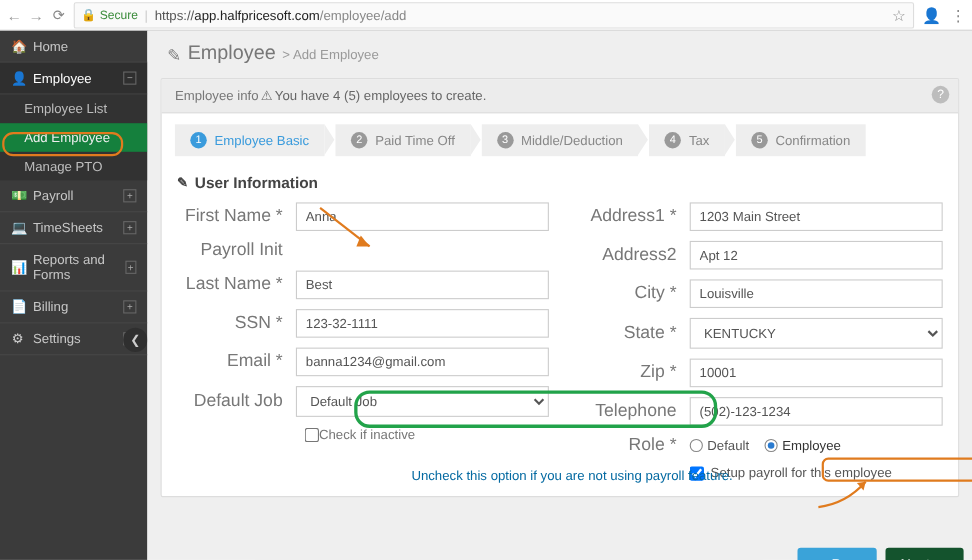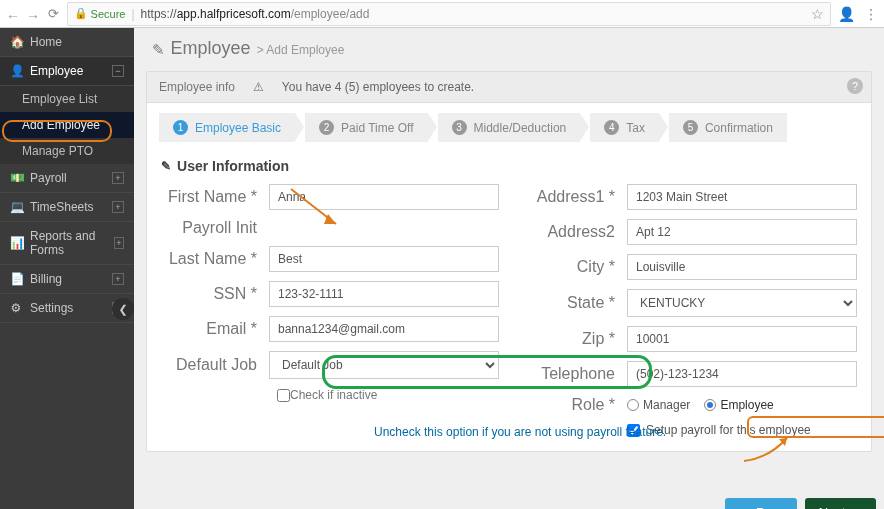--- a/index.html
+++ b/index.html
@@ -18,34 +18,34 @@
 
   .app { display: flex; height: 481px; }
 
   .sidebar { width: 134px; background: #3b3b3b; color: #c7c7c7; font-size: 12px; display: flex; flex-direction: column; position: relative; }
   .side-item { display: flex; align-items: center; padding: 7px 10px; border-bottom: 1px solid #474747; cursor: pointer; justify-content: space-between; }
   .side-item.main > .lbl { display: flex; align-items: center; gap: 8px; }
   .side-item.main .icon { width: 12px; text-align: center; color: #ccc; }
   .side-item.active { background: #2f2f2f; color: #fff; }
   .side-sub { background: #323232; }
   .side-sub .sub-item { padding: 6px 10px 6px 22px; cursor: pointer; color: #bdbdbd; }
-  .side-sub .sub-item.cur { background: #0f172a; color: #eee; }
+  .side-sub .sub-item.cur { background: #15803d; color: #eee; }
   .side-expand { color: #aaa; width: 12px; height: 12px; border: 1px solid #666; display: flex; align-items: center; justify-content: center; font-size: 9px; line-height: 1; }
   .side-collapse-btn { position: absolute; right: 0; top: 270px; width: 22px; height: 22px; background: #2f2f2f; border-radius: 50%; color: #ccc; display: flex; align-items: center; justify-content: center; font-size: 11px; }
 
   .sidebar-annot { position: absolute; top: 92px; left: 2px; width: 110px; height: 22px; border: 2px solid #e07b1e; border-radius: 10px; pointer-events: none; }
 
   .content { flex: 1; background: #efefef; position: relative; overflow: hidden; }
   .page-head { padding: 10px 18px 8px; display: flex; align-items: flex-end; gap: 6px; color: #7a7a7a; }
   .page-head .pen { font-size: 15px; }
   .page-head .title { font-size: 18px; font-weight: 300; color: #777; }
   .page-head .crumb { font-size: 12px; color: #999; margin-bottom: 2px; text-align: right; }
 
   .card { margin: 4px 12px 10px; background: #fff; border: 1px solid #ddd; border-radius: 2px; }
-  .alert { background: #ececec; border-bottom: 1px solid #ddd; padding: 8px 12px; font-size: 12px; color: #666; display: flex; align-items: center; gap: 18px; position: relative; }
+  .alert { background: #ececec; border-bottom: 1px solid #ddd; padding: 8px 12px; font-size: 12px; color: #666; display: flex; align-items: center; gap: 2px; position: relative; }
   .alert .q { position: absolute; right: 8px; top: 6px; width: 16px; height: 16px; border-radius: 50%; background: #bdbdbd; color: #fff; display: flex; align-items: center; justify-content: center; font-size: 11px; }
 
   .steps { display: flex; padding: 10px 12px; gap: 0; align-items: center; }
   .step { background: #eeeeee; color: #888; padding: 7px 14px; position: relative; display: flex; align-items: center; gap: 7px; font-size: 12px; }
   .step .num { width: 15px; height: 15px; border-radius: 50%; background: #999; color: #fff; font-size: 10px; display: flex; align-items: center; justify-content: center; }
   .step.on { color: #3a9bdc; }
   .step.on .num { background: #3a9bdc; }
   .step::after { content: ""; position: absolute; right: -9px; top: 0; width: 0; height: 0; border-top: 14px solid transparent; border-bottom: 14px solid transparent; border-left: 9px solid #eeeeee; z-index: 1; }
   .step:last-child::after { display: none; }
   .step + .step { margin-left: 10px; }
@@ -270,21 +270,21 @@
             </div>
           <div class="row">
               <span class="label">Telephone</span>
               <div class="ctrl"><input type="text" value="(502)-123-1234" style=""></div>
             </div>
           <div class="row">
               <span class="label">Role *</span>
             <div class="ctrl radio-row">
               <span class="item">
                   <span class="r"></span>
-                  <span>Manager</span>
+                  <span>Default</span>
                 </span>
               <span class="item on">
                   <span class="r on"></span>
                   <span>Employee</span>
                 </span>
             </div>
           </div>
           <div class="row">
               <span class="label"></span>
             <div class="ctrl payroll-row">

